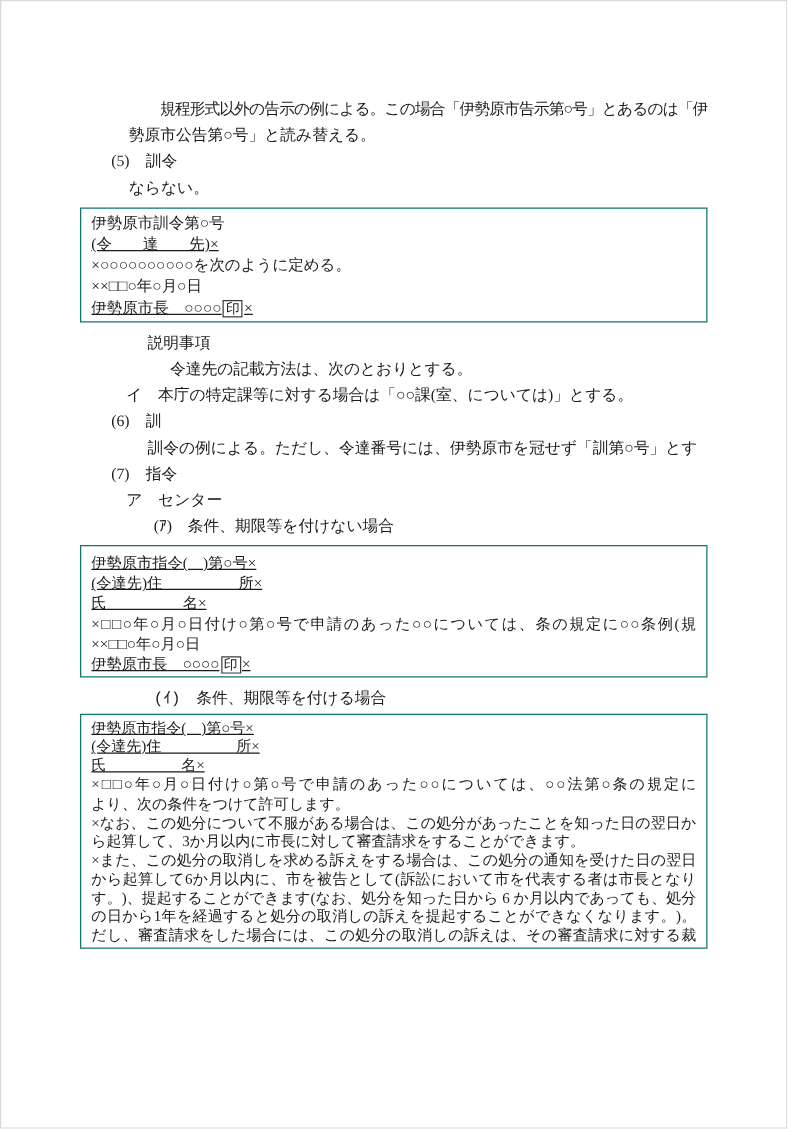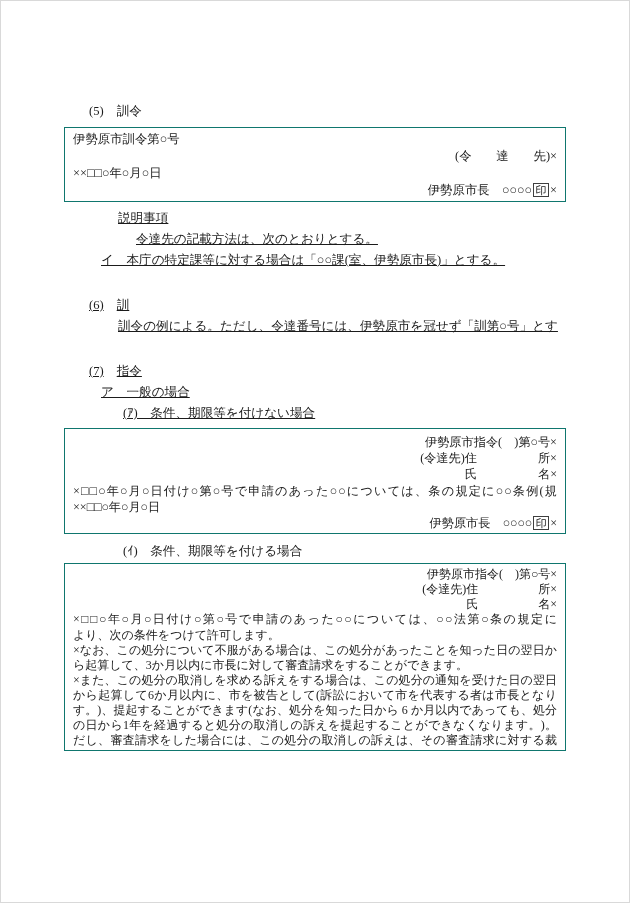--- a/index.html
+++ b/index.html
@@ -13,80 +13,84 @@
     color: #1b1b1b;
     font-family: "Liberation Serif", "DejaVu Serif", serif;
     overflow: hidden;
   }
   .main {
     padding: 76px 63px 0 63px;
     font-size: 12.6px;
   }
   .ln { line-height: 21px; height: 21px; overflow: hidden; }
   
-  .i25 { padding-left: 25px; margin-top: 24px; }
+  .i25 { padding-left: 25px; }
   .i37 { padding-left: 37px; }
   .i39 { padding-left: 39px; }
   .i52 { padding-left: 52px; }
   .i54 { padding-left: 54px; }
   .i59 { padding-left: 59px; }
   .i64 { padding-left: 64px; }
   .i72 { padding-left: 72px; }
   .jf  { text-align: justify; text-align-last: justify; }
   .t1  { letter-spacing: -0.8px; }
   .ttl { margin-left: 13px; }
-  .sec2 { margin-top: 6px; text-decoration: underline; }
+  .sec2 { margin-top: 6px; }
   .docbox {
     border: 1px solid #0f766e;
     padding: 3px 8px 2px 8px;
     margin-top: 5px;
   }
   .box1 .bln { line-height: 17px; height: 17px; font-size: 12.4px; overflow: hidden; }
   .box2 { margin-top: 4px; padding: 5px 8px 2px 8px; }
   .box2 .bln { line-height: 16.2px; height: 16.2px; font-size: 12.2px; overflow: hidden; }
   .box3 { margin-top: 1px; padding: 3px 8px 2px 8px; }
   .box3 .bln { line-height: 15.1px; height: 15.1px; font-size: 12px; overflow: hidden; }
-  .right { text-align: right; }
-  .case-line { margin-top: 7px; }
+  .right { text-align: left; text-decoration: underline; }
+  .case-line { margin-top: 7px; font-family: Liberation Mono, monospace; }
   .seal {
     display: inline-block;
     border: 1px solid #3f3f3f;
     font-size: 11px;
     line-height: 12px;
     padding: 0 1.5px;
     margin: 0 1px 0 1px;
     vertical-align: baseline;
   }
 </style>
 </head>
 <body>
 
 <div class="page">
   <div class="main">
 
+    <div class="ln i64 jf t1">規程形式以外の告示の例による。この場合「伊勢原市告示第○号」とあるのは「伊</div>
+    <div class="ln i39">勢原市公告第○号」と読み替える。</div>
 
     <div class="ln i25"><span>(5)</span><span class="ttl">訓令</span></div>
+    <div class="ln i39">ならない。</div>
 
     <div class="docbox box1">
       <div class="bln">伊勢原市訓令第○号</div>
       <div class="bln right">(令　　達　　先)×</div>
+      <div class="bln">×○○○○○○○○○○を次のように定める。</div>
       <div class="bln">××□□○年○月○日</div>
       <div class="bln right"><span>伊勢原市長　○○○○</span><span class="seal">印</span><span>×</span></div>
     </div>
 
     <div class="sec2">
       <div class="ln i54">説明事項</div>
       <div class="ln i72">令達先の記載方法は、次のとおりとする。</div>
-      <div class="ln i37">イ　本庁の特定課等に対する場合は「○○課(室、伊勢原市長)」とする。</div>
+      <div class="ln i37">イ　本庁の特定課等に対する場合は「○○課(室、については)」とする。</div>
 
       <div class="ln i25"><span>(6)</span><span class="ttl">訓</span></div>
       <div class="ln i54">訓令の例による。ただし、令達番号には、伊勢原市を冠せず「訓第○号」とする。</div>
 
       <div class="ln i25"><span>(7)</span><span class="ttl">指令</span></div>
-      <div class="ln i37">ア　一般の場合</div>
+      <div class="ln i37">ア　センター</div>
       <div class="ln i59">(ｱ)　条件、期限等を付けない場合</div>
     </div>
 
     <div class="docbox box2">
       <div class="bln right">伊勢原市指令(　)第○号×</div>
       <div class="bln right">(令達先)住　　　　　所×</div>
       <div class="bln right">氏　　　　　名×</div>
       <div class="bln jf">×□□○年○月○日付け○第○号で申請のあった○○については、条の規定に○○条例(規</div>
       <div class="bln">××□□○年○月○日</div>
       <div class="bln right"><span>伊勢原市長　○○○○</span><span class="seal">印</span><span>×</span></div>

